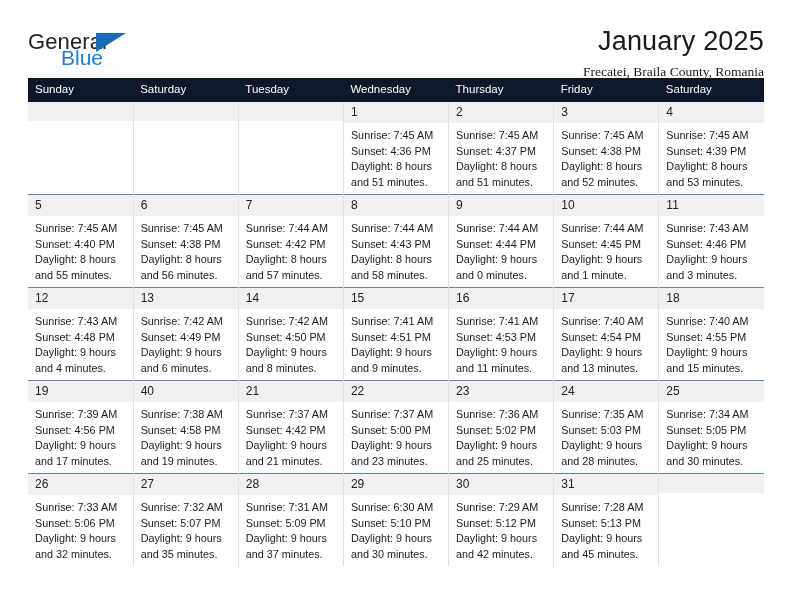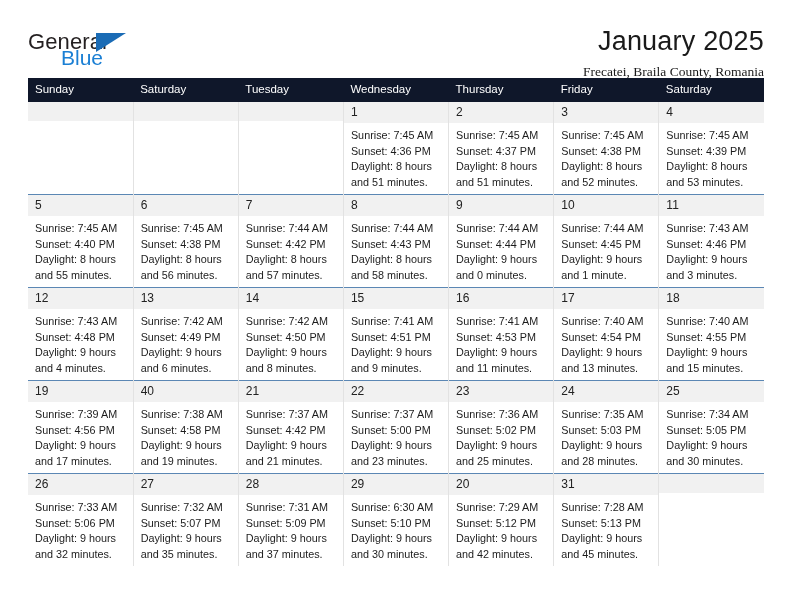--- a/index.html
+++ b/index.html
@@ -455,21 +455,21 @@
           <td class="day-cell">
             <div class="daynum">29</div>
             <div class="lines">
               <div>Sunrise: 6:30 AM</div>
               <div>Sunset: 5:10 PM</div>
               <div>Daylight: 9 hours</div>
               <div>and 30 minutes.</div>
             </div>
           </td>
           <td class="day-cell">
-            <div class="daynum">20</div>
+            <div class="daynum">30</div>
             <div class="lines">
               <div>Sunrise: 7:29 AM</div>
               <div>Sunset: 5:12 PM</div>
               <div>Daylight: 9 hours</div>
               <div>and 42 minutes.</div>
             </div>
           </td>
           <td class="day-cell">
             <div class="daynum">31</div>
             <div class="lines">

